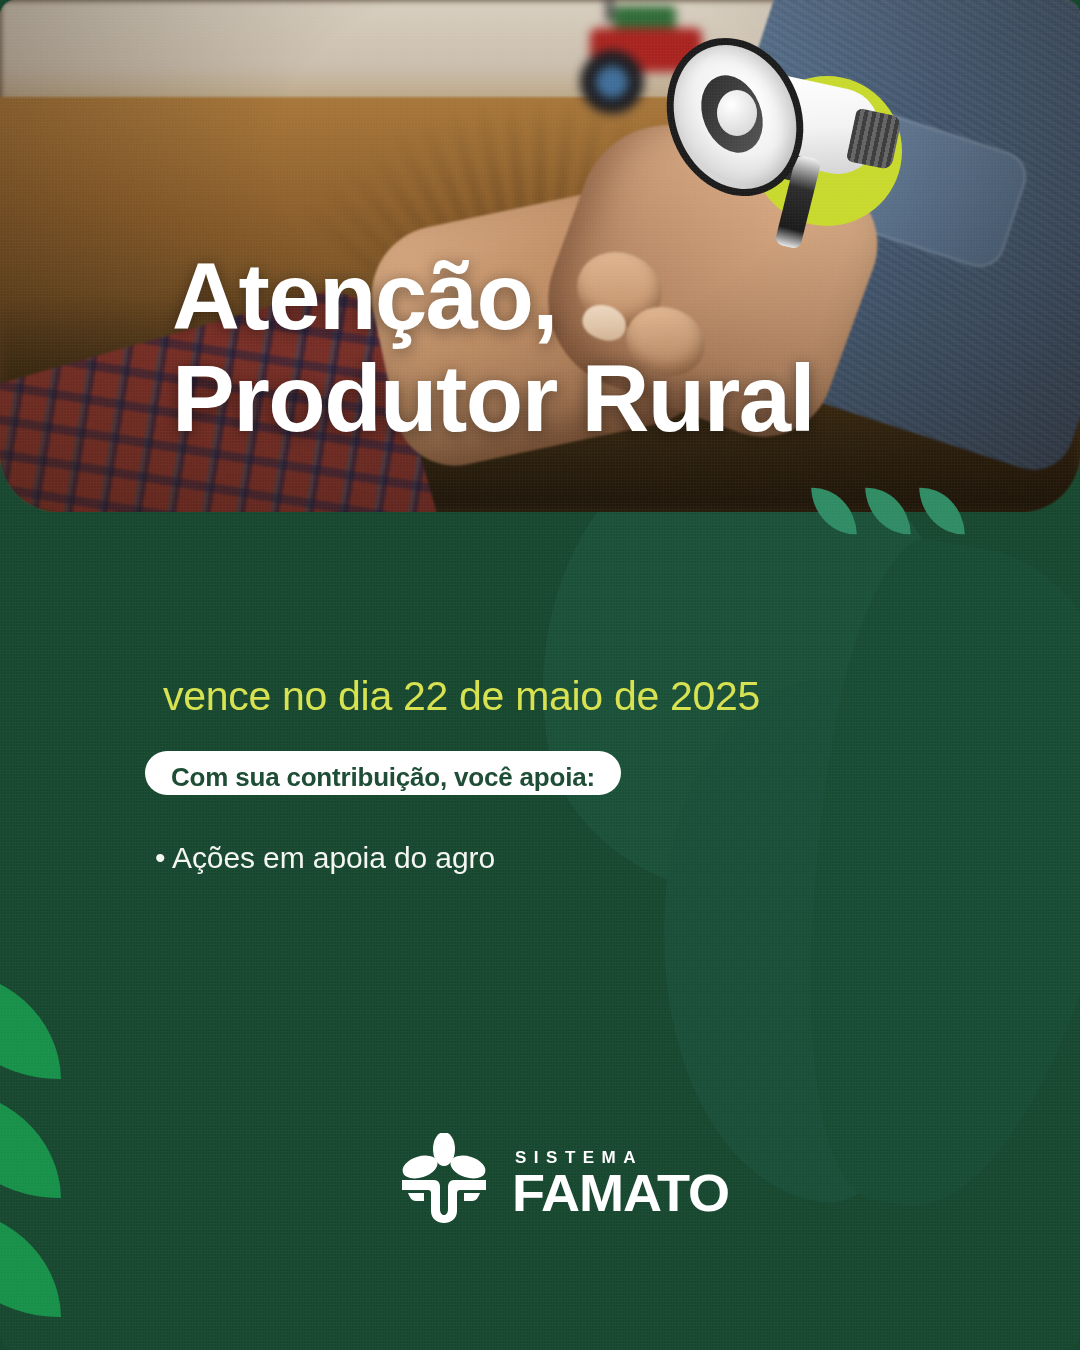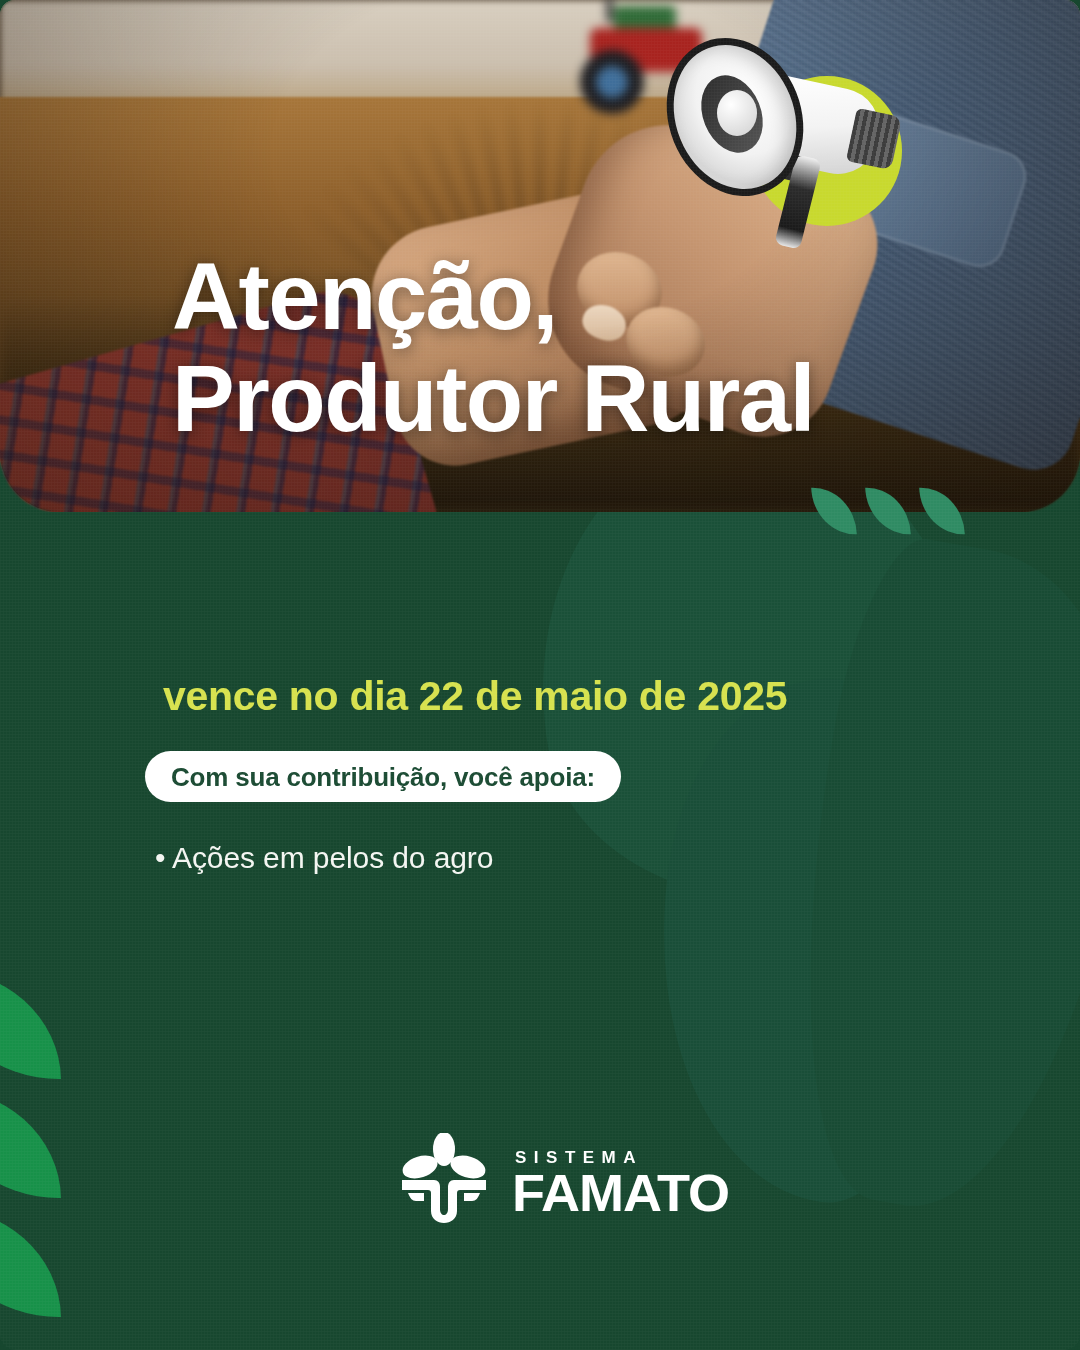--- a/index.html
+++ b/index.html
@@ -239,29 +239,29 @@
     width:800px;
     color:#d7e24e;
     font-size:40px;
     line-height:1.38;
     white-space:pre-line;
   }
   .subtitle-strong {
     position:absolute; left:163px; top:673px;
     color:#d7e24e;
     font-size:41px;
-    font-weight:bold;
+    font-weight:normal;
     letter-spacing:-.3px;
   }
 
   .pill {
     position:absolute; left:145px; top:751px;
     background:#ffffff;
     border-radius:26px;
-    padding:11px 26px 9px 26px;
+    padding:11px 26px 2px 26px;
     color:#1b4b33;
     font-size:26px;
     font-weight:bold;
     letter-spacing:-.2px;
   }
 
   .bullets {
     position:absolute; left:155px; top:840px;
     width:880px;
   }
@@ -390,21 +390,21 @@
     <div class="leaf-l"></div>
     <div class="leaf-l"></div>
     <div class="leaf-l"></div>
   </div>
 
   <div class="subtitle-strong">vence no dia 22 de maio de 2025</div>
 
   <div class="pill">Com sua contribuição, você apoia:</div>
 
   <div class="bullets">
-    <div class="bullet">• Ações em pelos do agro</div>
+    <div class="bullet">• Ações em apoia do agro</div>
   </div>
 
   <div class="logo">
     <svg class="logo-mark" viewBox="0 0 92 100">
       <ellipse cx="46" cy="16" rx="11" ry="17" fill="#ffffff"></ellipse>
       <ellipse cx="22" cy="34" rx="18" ry="10.5" fill="#ffffff" transform="rotate(-18 22 34)"></ellipse>
       <ellipse cx="70" cy="34" rx="18" ry="10.5" fill="#ffffff" transform="rotate(18 70 34)"></ellipse>
       <path d="M4 47 H36 C40 47 42 50 42 54 V76 C42 84 50 84 50 76 V54 C50 50 52 47 56 47 H88
                V57 H62 C60 57 59 58 59 60 V78 C59 94 33 94 33 78 V60 C33 58 32 57 30 57 H4 Z" fill="#ffffff"></path>
       <path d="M10 60 H26 V68 H18 C14 68 12 65 10 60 Z" fill="#ffffff"></path>

